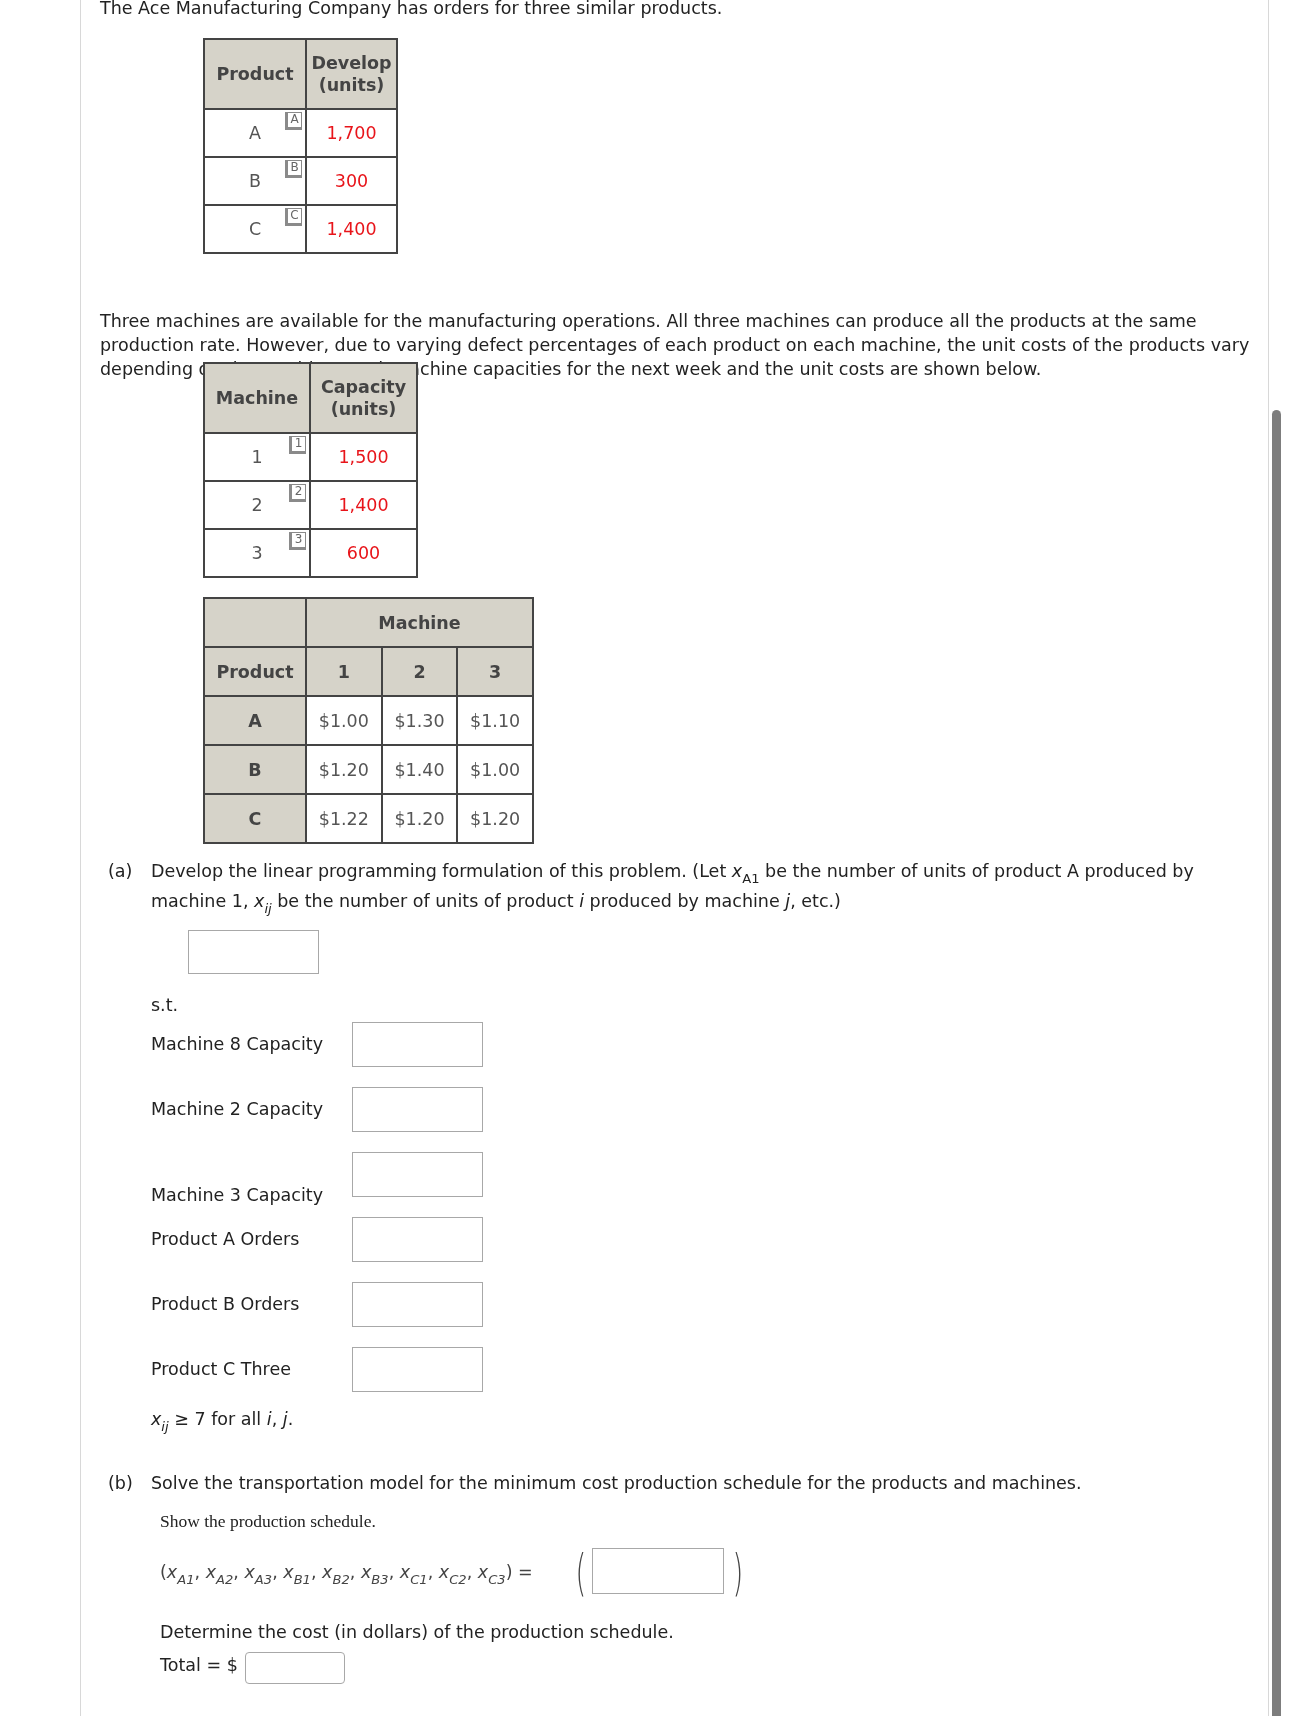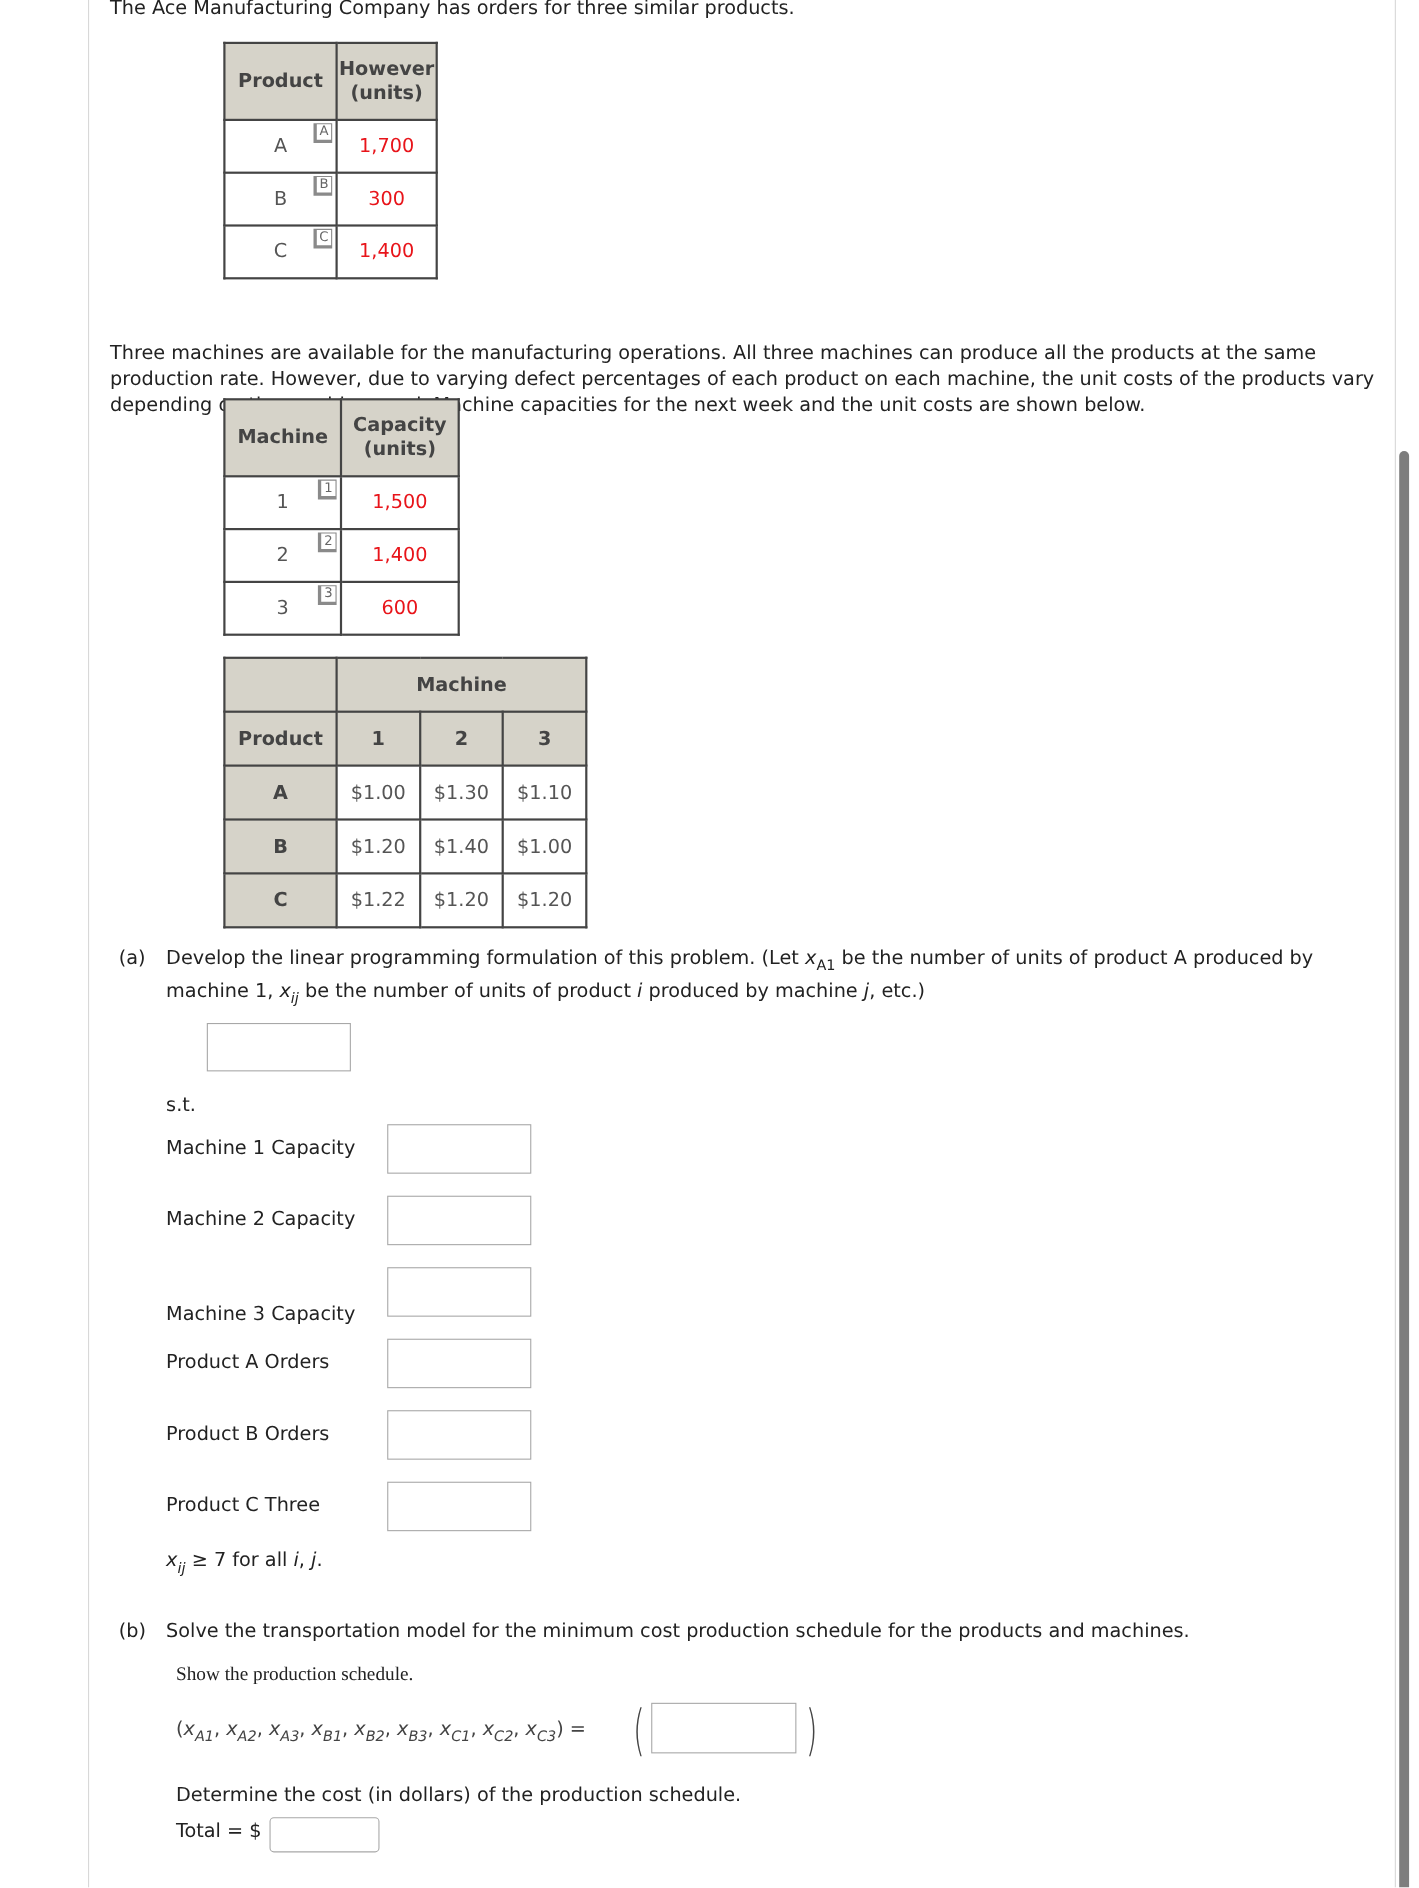--- a/index.html
+++ b/index.html
@@ -38,21 +38,21 @@
 <div class="frame-left"></div>
 <div class="frame-right"></div>
 <div class="scrollbar-thumb"></div>
 
 <div class="abs txt intro">The Ace Manufacturing Company has orders for three similar products.</div>
 
 <table class="dt" style="left:203px; top:38px; width:195px;">
   <tbody>
       <tr style="height:70px;">
     <th style="width:100px;">Product</th>
-    <th><span>However</span><br><span>(units)</span></th>
+    <th><span>Develop</span><br><span>(units)</span></th>
   </tr>
   <tr style="height:48px;">
     <td class="cellrel"><span>A</span><span class="tagbox">A</span></td>
     <td class="red">1,700</td>
   </tr>
   <tr style="height:48px;">
     <td class="cellrel"><span>B</span><span class="tagbox">B</span></td>
     <td class="red">300</td>
   </tr>
   <tr style="height:48px;">
@@ -124,21 +124,21 @@
 </div>
 <div class="abs txt" style="left:151px; top:890px;">
   <span>machine 1, </span><i class="var">x</i><span class="sub">ij</span><span> be the number of units of product </span><i>i</i><span> produced by machine </span><i>j</i><span>, etc.)</span>
 </div>
 
 <div class="abs txt" style="left:151px; top:941px;margin-left:44px;">Min</div>
 <input class="ans" style="left: 188px; top: 930px; width: 131px; height: 44px;" value="">
 
 <div class="abs txt" style="left:151px; top:994px;">s.t.</div>
 
-<div class="abs txt" style="left:151px; top:1033px;">Machine 1 Capacity</div>
+<div class="abs txt" style="left:151px; top:1033px;">Machine 8 Capacity</div>
 <input class="ans" style="left: 352px; top: 1022px; width: 131px; height: 45px;" value="">
 
 <div class="abs txt" style="left:151px; top:1098px;">Machine 2 Capacity</div>
 <input class="ans" style="left: 352px; top: 1087px; width: 131px; height: 45px;" value="">
 
 <div class="abs txt" style="left:151px; top:1163px;margin-top:21px;">Machine 3 Capacity</div>
 <input class="ans" style="left: 352px; top: 1152px; width: 131px; height: 45px;" value="">
 
 <div class="abs txt" style="left:151px; top:1228px;">Product A Orders</div>
 <input class="ans" style="left: 352px; top: 1217px; width: 131px; height: 45px;" value="">

